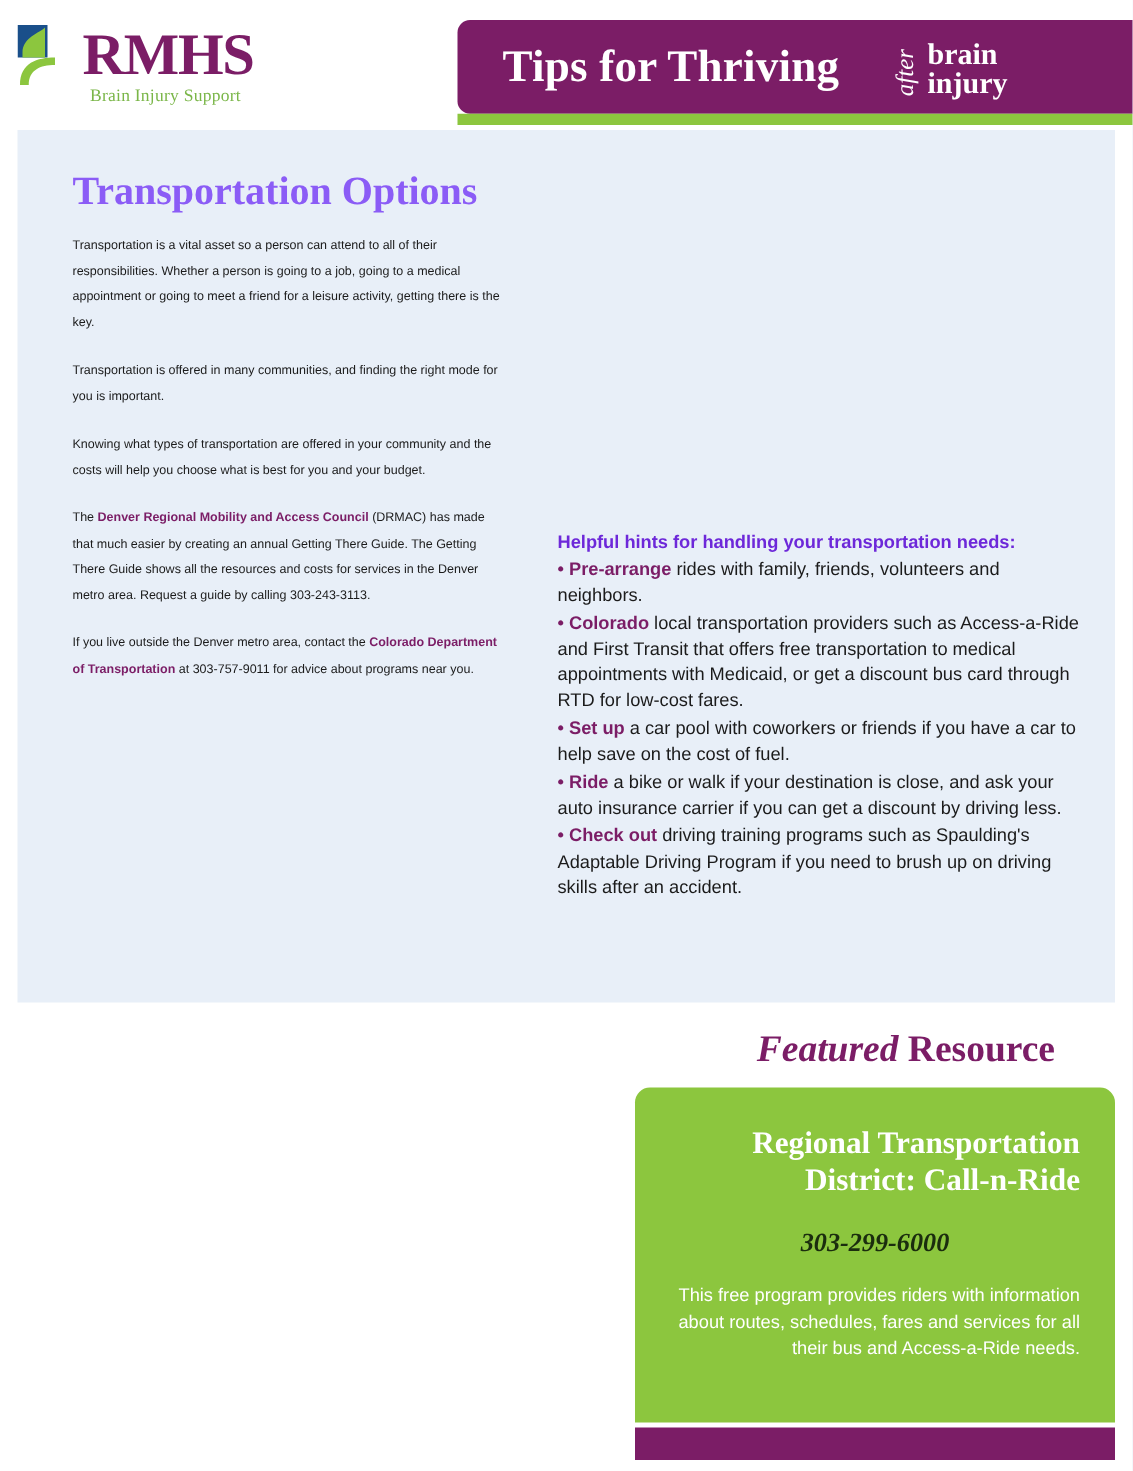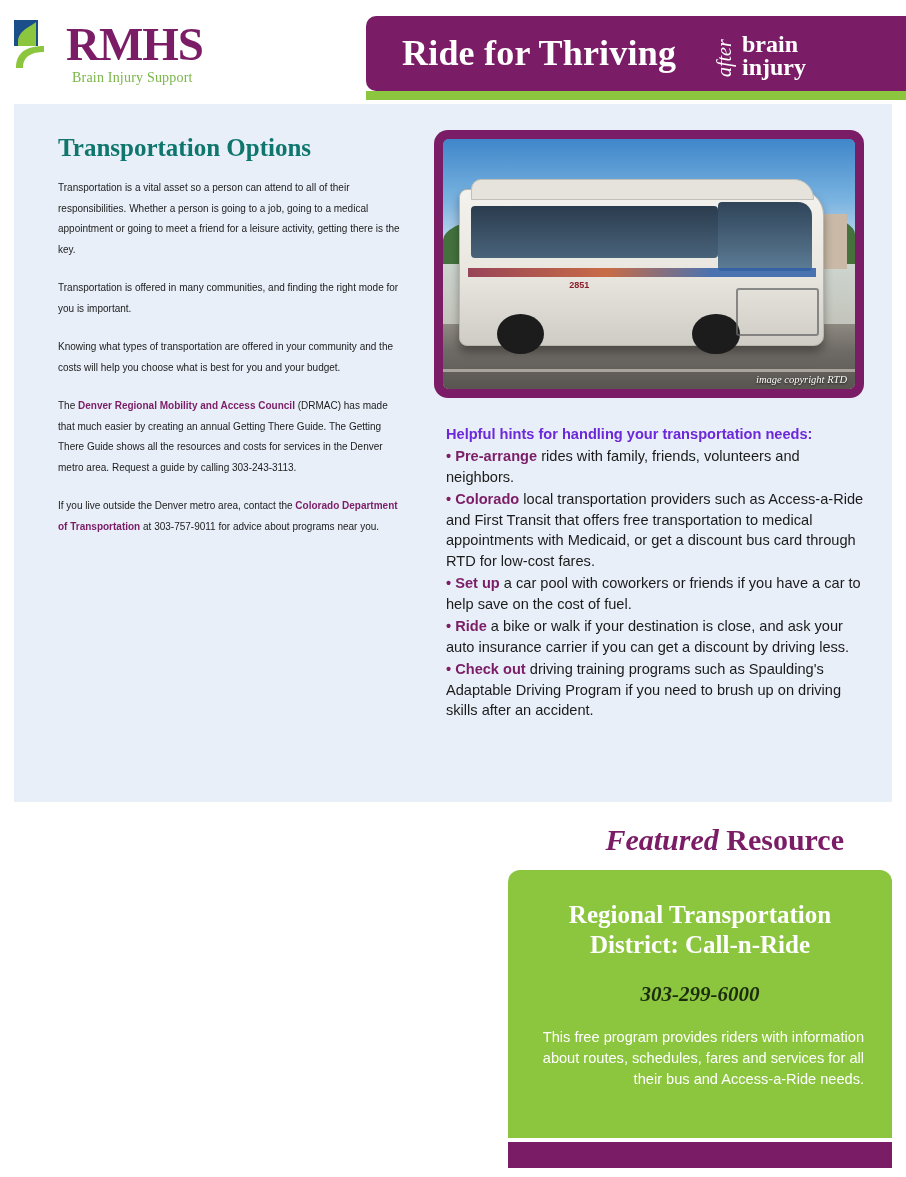--- a/index.html
+++ b/index.html
@@ -108,22 +108,22 @@
   }
 
   .col-left {
     position: absolute;
     left: 44px; top: 30px;
     width: 345px;
   }
   .section-title {
     font-family: "Liberation Serif", serif;
     font-weight: bold;
-    font-size: 25px;
-    color: #0f766e;
+    font-size: 32px;
+    color: #8b5cf6;
     margin: 0 0 16px 0;
   }
   .body-p {
     font-size: 10px;
     line-height: 20.5px;
     color: #1b1b1b;
     margin: 0 0 18px 0;
   }
   .body-p:last-child { margin-bottom: 0; }
   .hl {
@@ -237,20 +237,21 @@
     padding: 30px 28px 0 28px;
     text-align: center;
   }
   .res-title {
     font-family: "Liberation Serif", serif;
     font-weight: bold;
     font-size: 25px;
     color: #ffffff;
     line-height: 30px;
     margin: 0 0 22px 0;
+    text-align: right;
   }
   .res-phone {
     font-family: "Liberation Serif", serif;
     font-weight: bold;
     font-style: italic;
     font-size: 21px;
     color: #1b2d0e;
     margin: 0 0 20px 0;
   }
   .res-desc {
@@ -276,58 +277,38 @@
     <svg class="logo-mark" viewBox="0 0 48 50">
       <rect x="0" y="0" width="24" height="26" fill="#1a4f8a"></rect>
       <path d="M4 22 C4 10, 18 6, 22 2 L22 26 L4 26 Z" fill="#8cc63e"></path>
       <path d="M2 48 C2 30, 16 26, 30 26 L30 32 C18 32, 9 36, 9 48 Z" fill="#8cc63e"></path>
     </svg>
     <div class="logo-text">RMHS</div>
     <div class="logo-sub">Brain Injury Support</div>
   </div>
 
   <div class="title-bar">
-    <div class="title-main">Ride for Thriving</div>
+    <div class="title-main">Tips for Thriving</div>
     <div class="title-after">after</div>
     <div class="title-brain">brain<br>injury</div>
   </div>
   <div class="green-rule"></div>
 </div>
 
 <div class="panel">
 
   <div class="col-left">
     <h2 class="section-title">Transportation Options</h2>
     <p class="body-p">Transportation is a vital asset so a person can attend to all of their responsibilities. Whether a person is going to a job, going to a medical appointment or going to meet a friend for a leisure activity, getting there is the key.</p>
     <p class="body-p">Transportation is offered in many communities, and finding the right mode for you is important.</p>
     <p class="body-p">Knowing what types of transportation are offered in your community and the costs will help you choose what is best for you and your budget.</p>
     <p class="body-p"><span>The </span><span class="hl">Denver Regional Mobility and Access Council</span><span> (DRMAC) has made that much easier by creating an annual Getting There Guide. The Getting There Guide shows all the resources and costs for services in the Denver metro area. Request a guide by calling 303-243-3113.</span></p>
     <p class="body-p"><span>If you live outside the Denver metro area, contact the </span><span class="hl">Colorado Department of Transportation</span><span> at 303-757-9011 for advice about programs near you.</span></p>
   </div>
 
-  <div class="photo-frame">
-    <div class="photo">
-      <div class="sky"></div>
-      <div class="trees"></div>
-      <div class="bldg"></div>
-      <div class="ground"></div>
-      <div class="road-line"></div>
-      <div class="bus">
-        <div class="bus-roof"></div>
-        <div class="bus-windows"></div>
-        <div class="bus-wind"></div>
-        <div class="bus-stripe"></div>
-        <div class="bus-num">2851</div>
-        <div class="wheel w1"></div>
-        <div class="wheel w2"></div>
-        <div class="rack"></div>
-      </div>
-      <div class="photo-credit">image copyright RTD</div>
-    </div>
-  </div>
 
   <div class="hints">
     <div class="hints-head">Helpful hints for handling your transportation needs:</div>
 
     <p class="hint">
       <span class="bullet">•</span>
       <b>Pre-arrange</b><span> rides with family, friends, volunteers and neighbors.</span>
     </p>
     <p class="hint">
       <span class="bullet">•</span>

